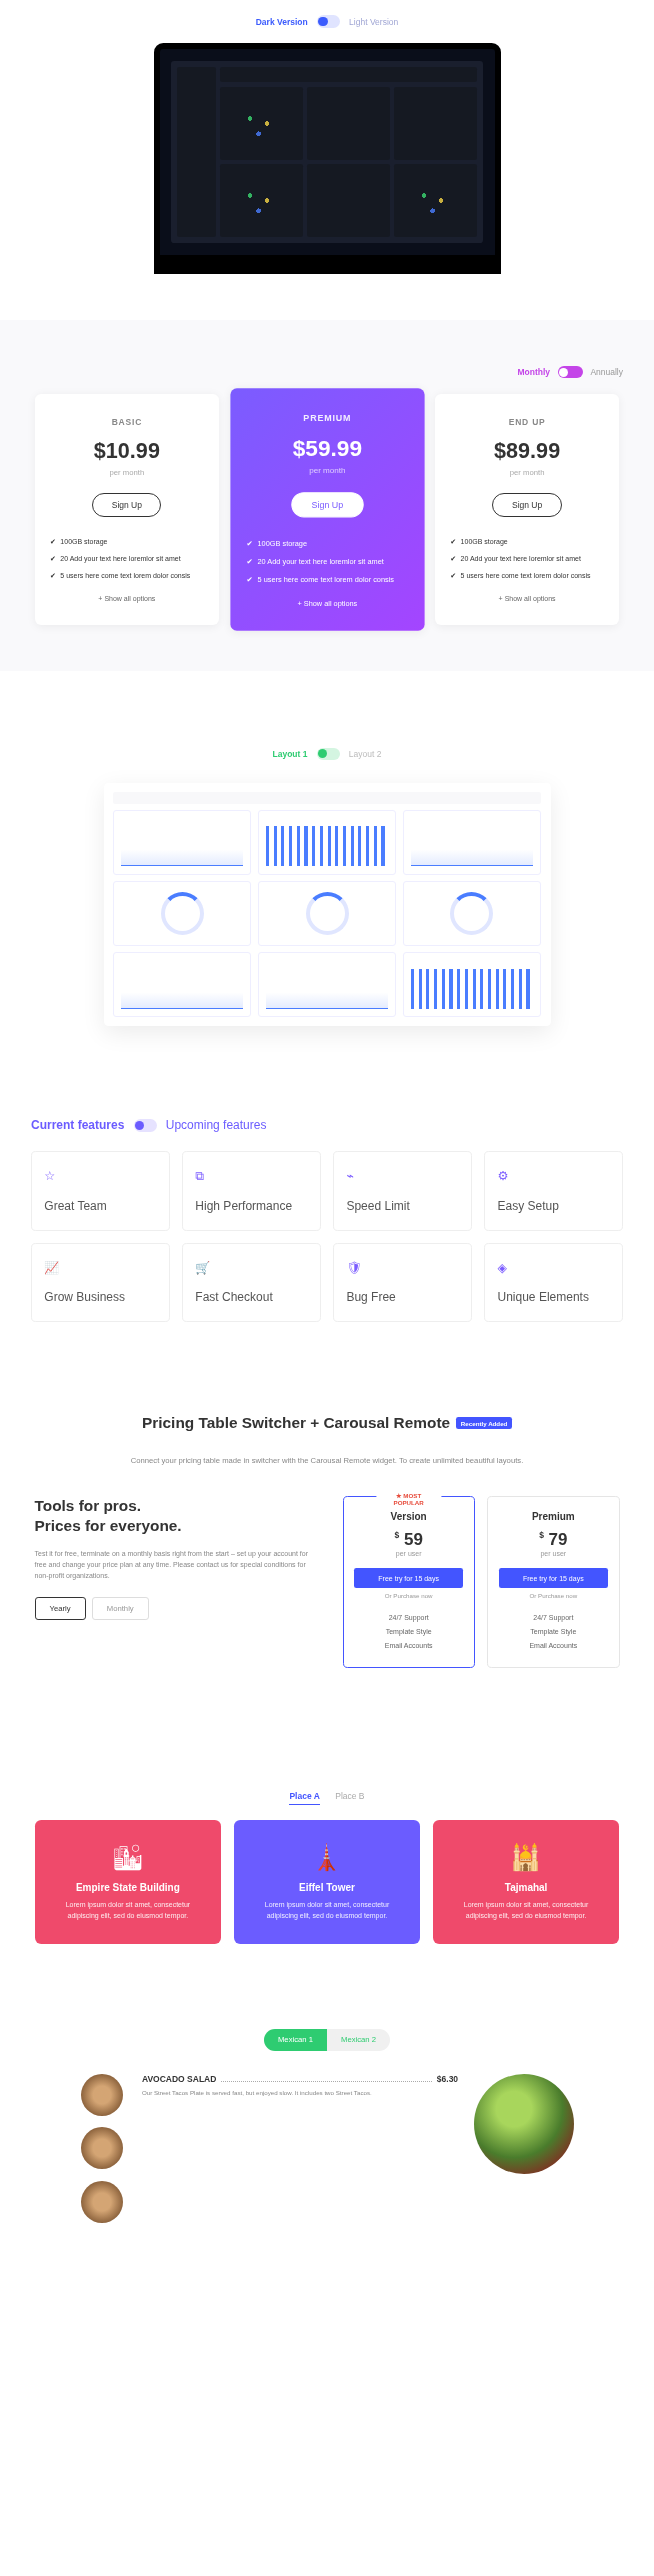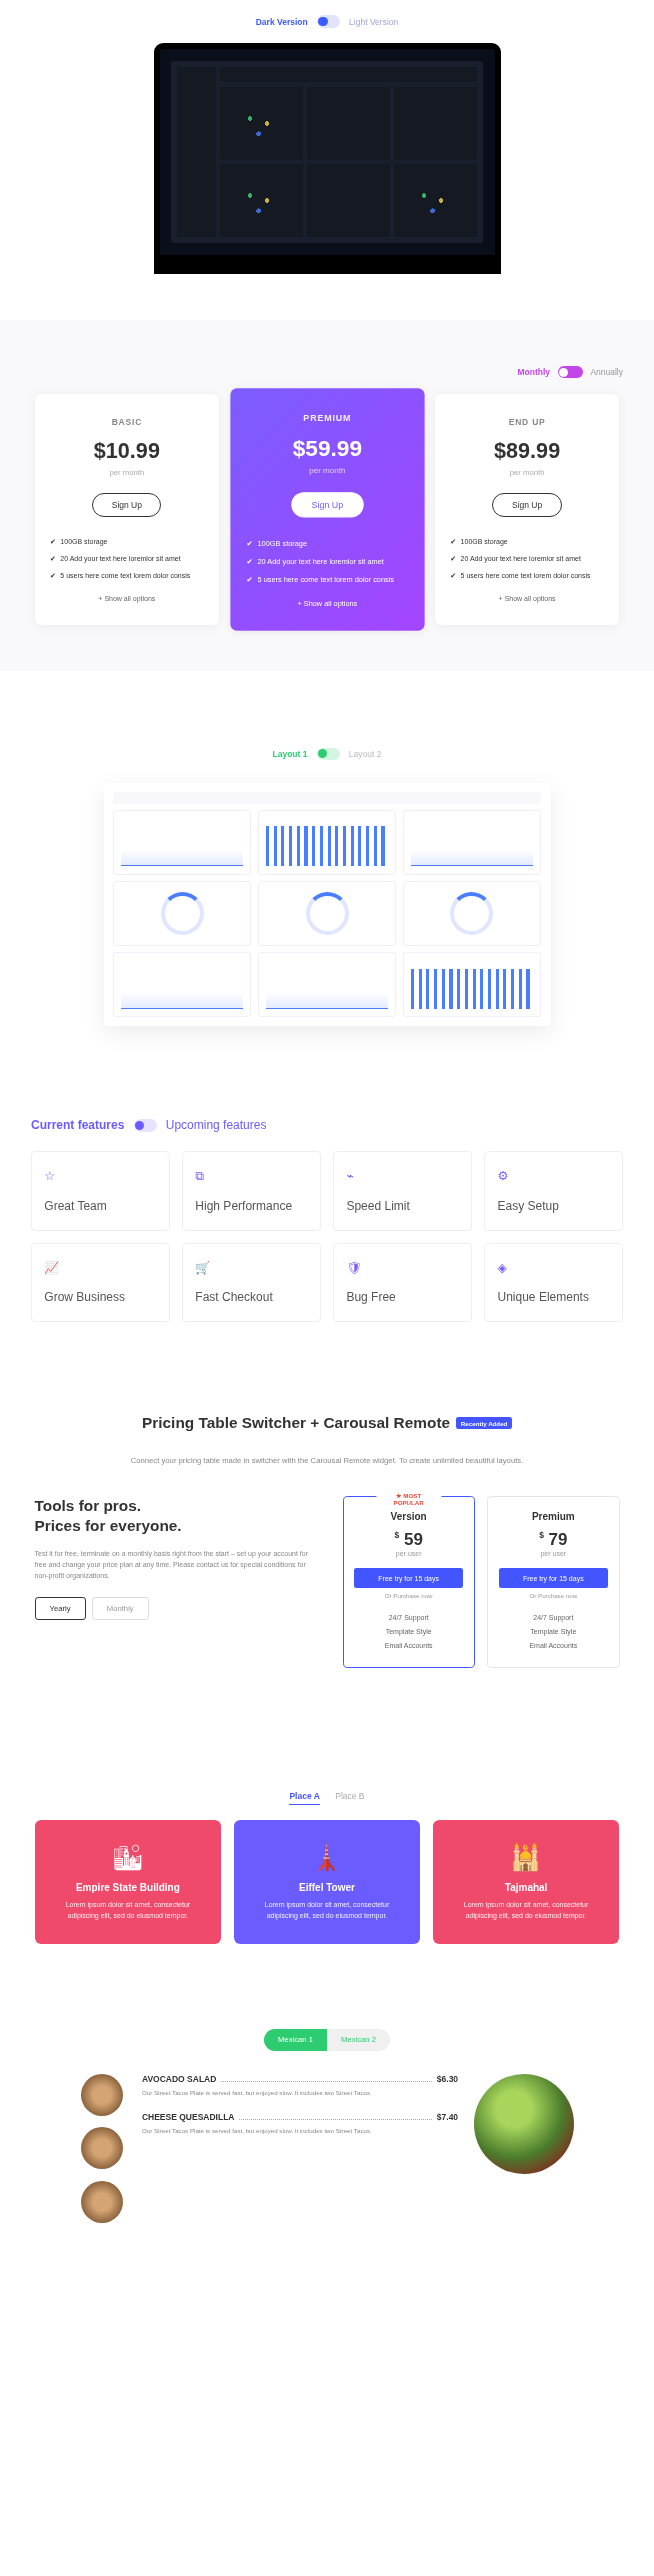--- a/index.html
+++ b/index.html
@@ -382,25 +382,17 @@
       </div>
     <div class="menu-items" id="menu-items">
         <div class="menu-item">
           <div class="menu-item-row">
     <span class="menu-item-name">AVOCADO SALAD</span>
     <span class="menu-item-dots"></span>
     <span class="menu-item-price">$6.30</span>
           </div>
     <div class="menu-item-desc">Our Street Tacos Plate is served fast, but enjoyed slow. It includes two Street Tacos.</div>
         </div>
-        <div class="menu-item">
-          <div class="menu-item-row">
-    <span class="menu-item-name">CHEESE QUESADILLA</span>
-    <span class="menu-item-dots"></span>
-    <span class="menu-item-price">$7.40</span>
-          </div>
-    <div class="menu-item-desc">Our Street Tacos Plate is served fast, but enjoyed slow. It includes two Street Tacos.</div>
-        </div>
       </div>
     <div class="menu-big-img"></div>
   </div>
 </div>
 
 
 </body></html>

